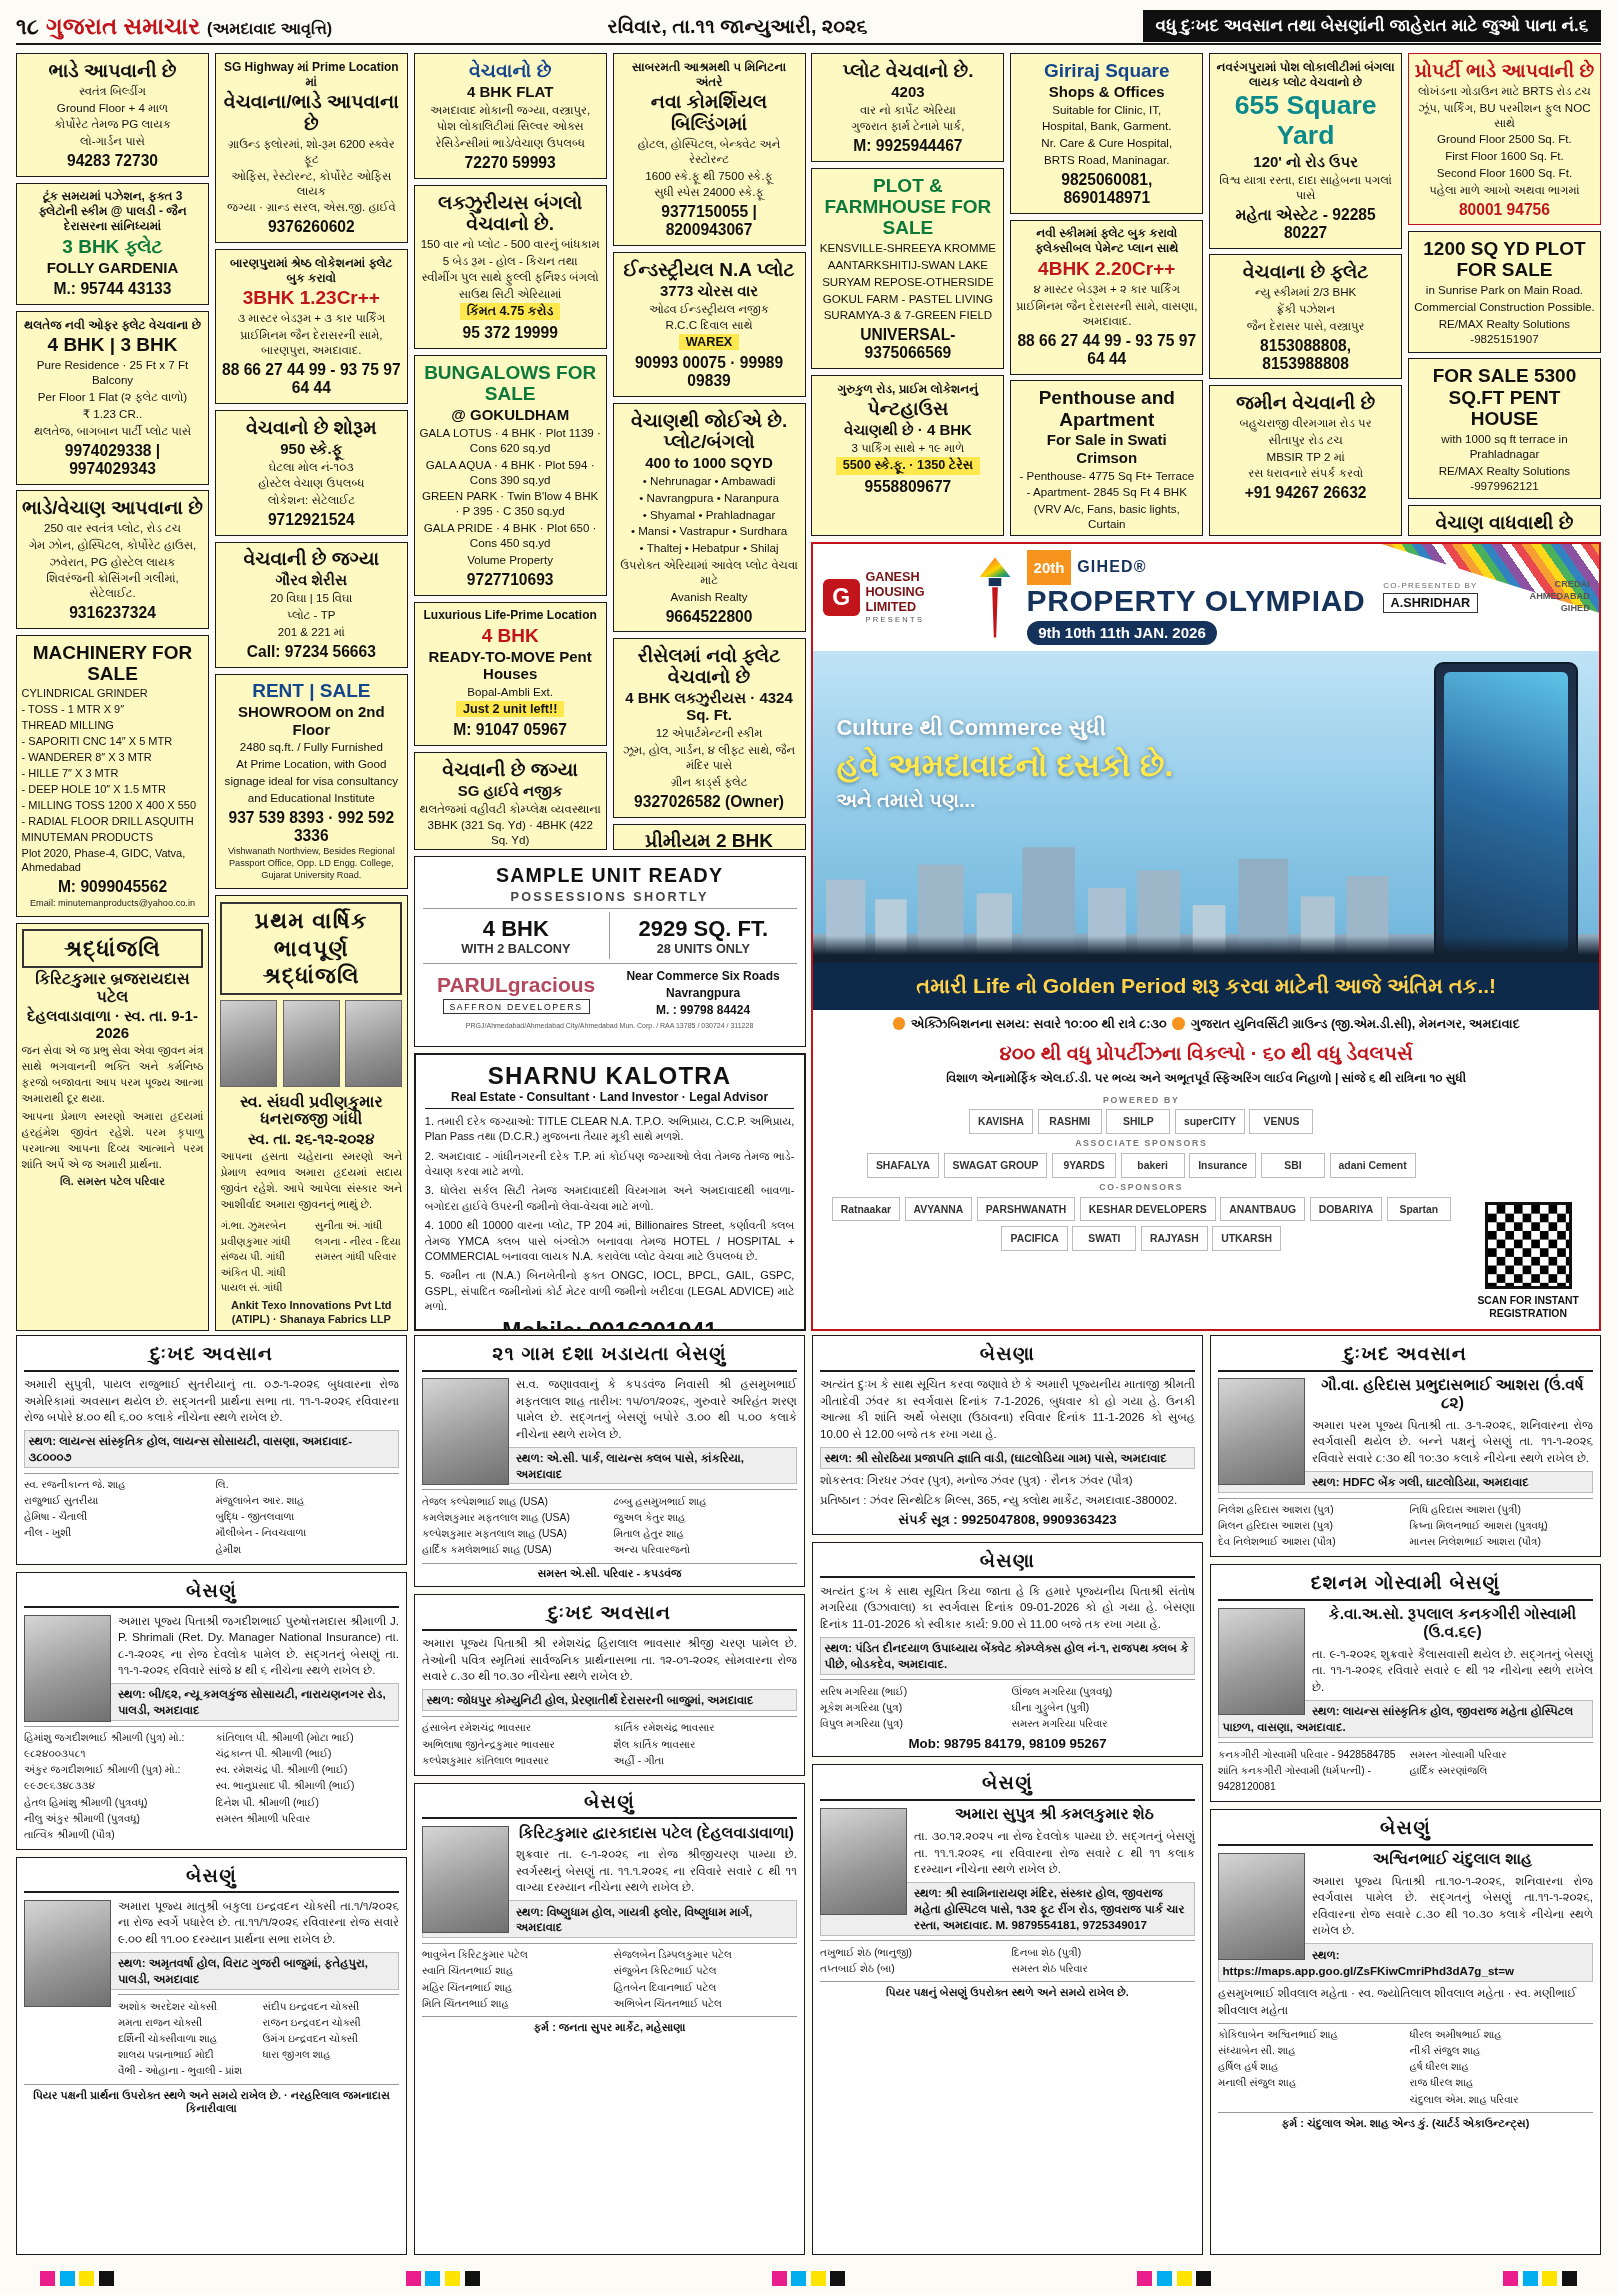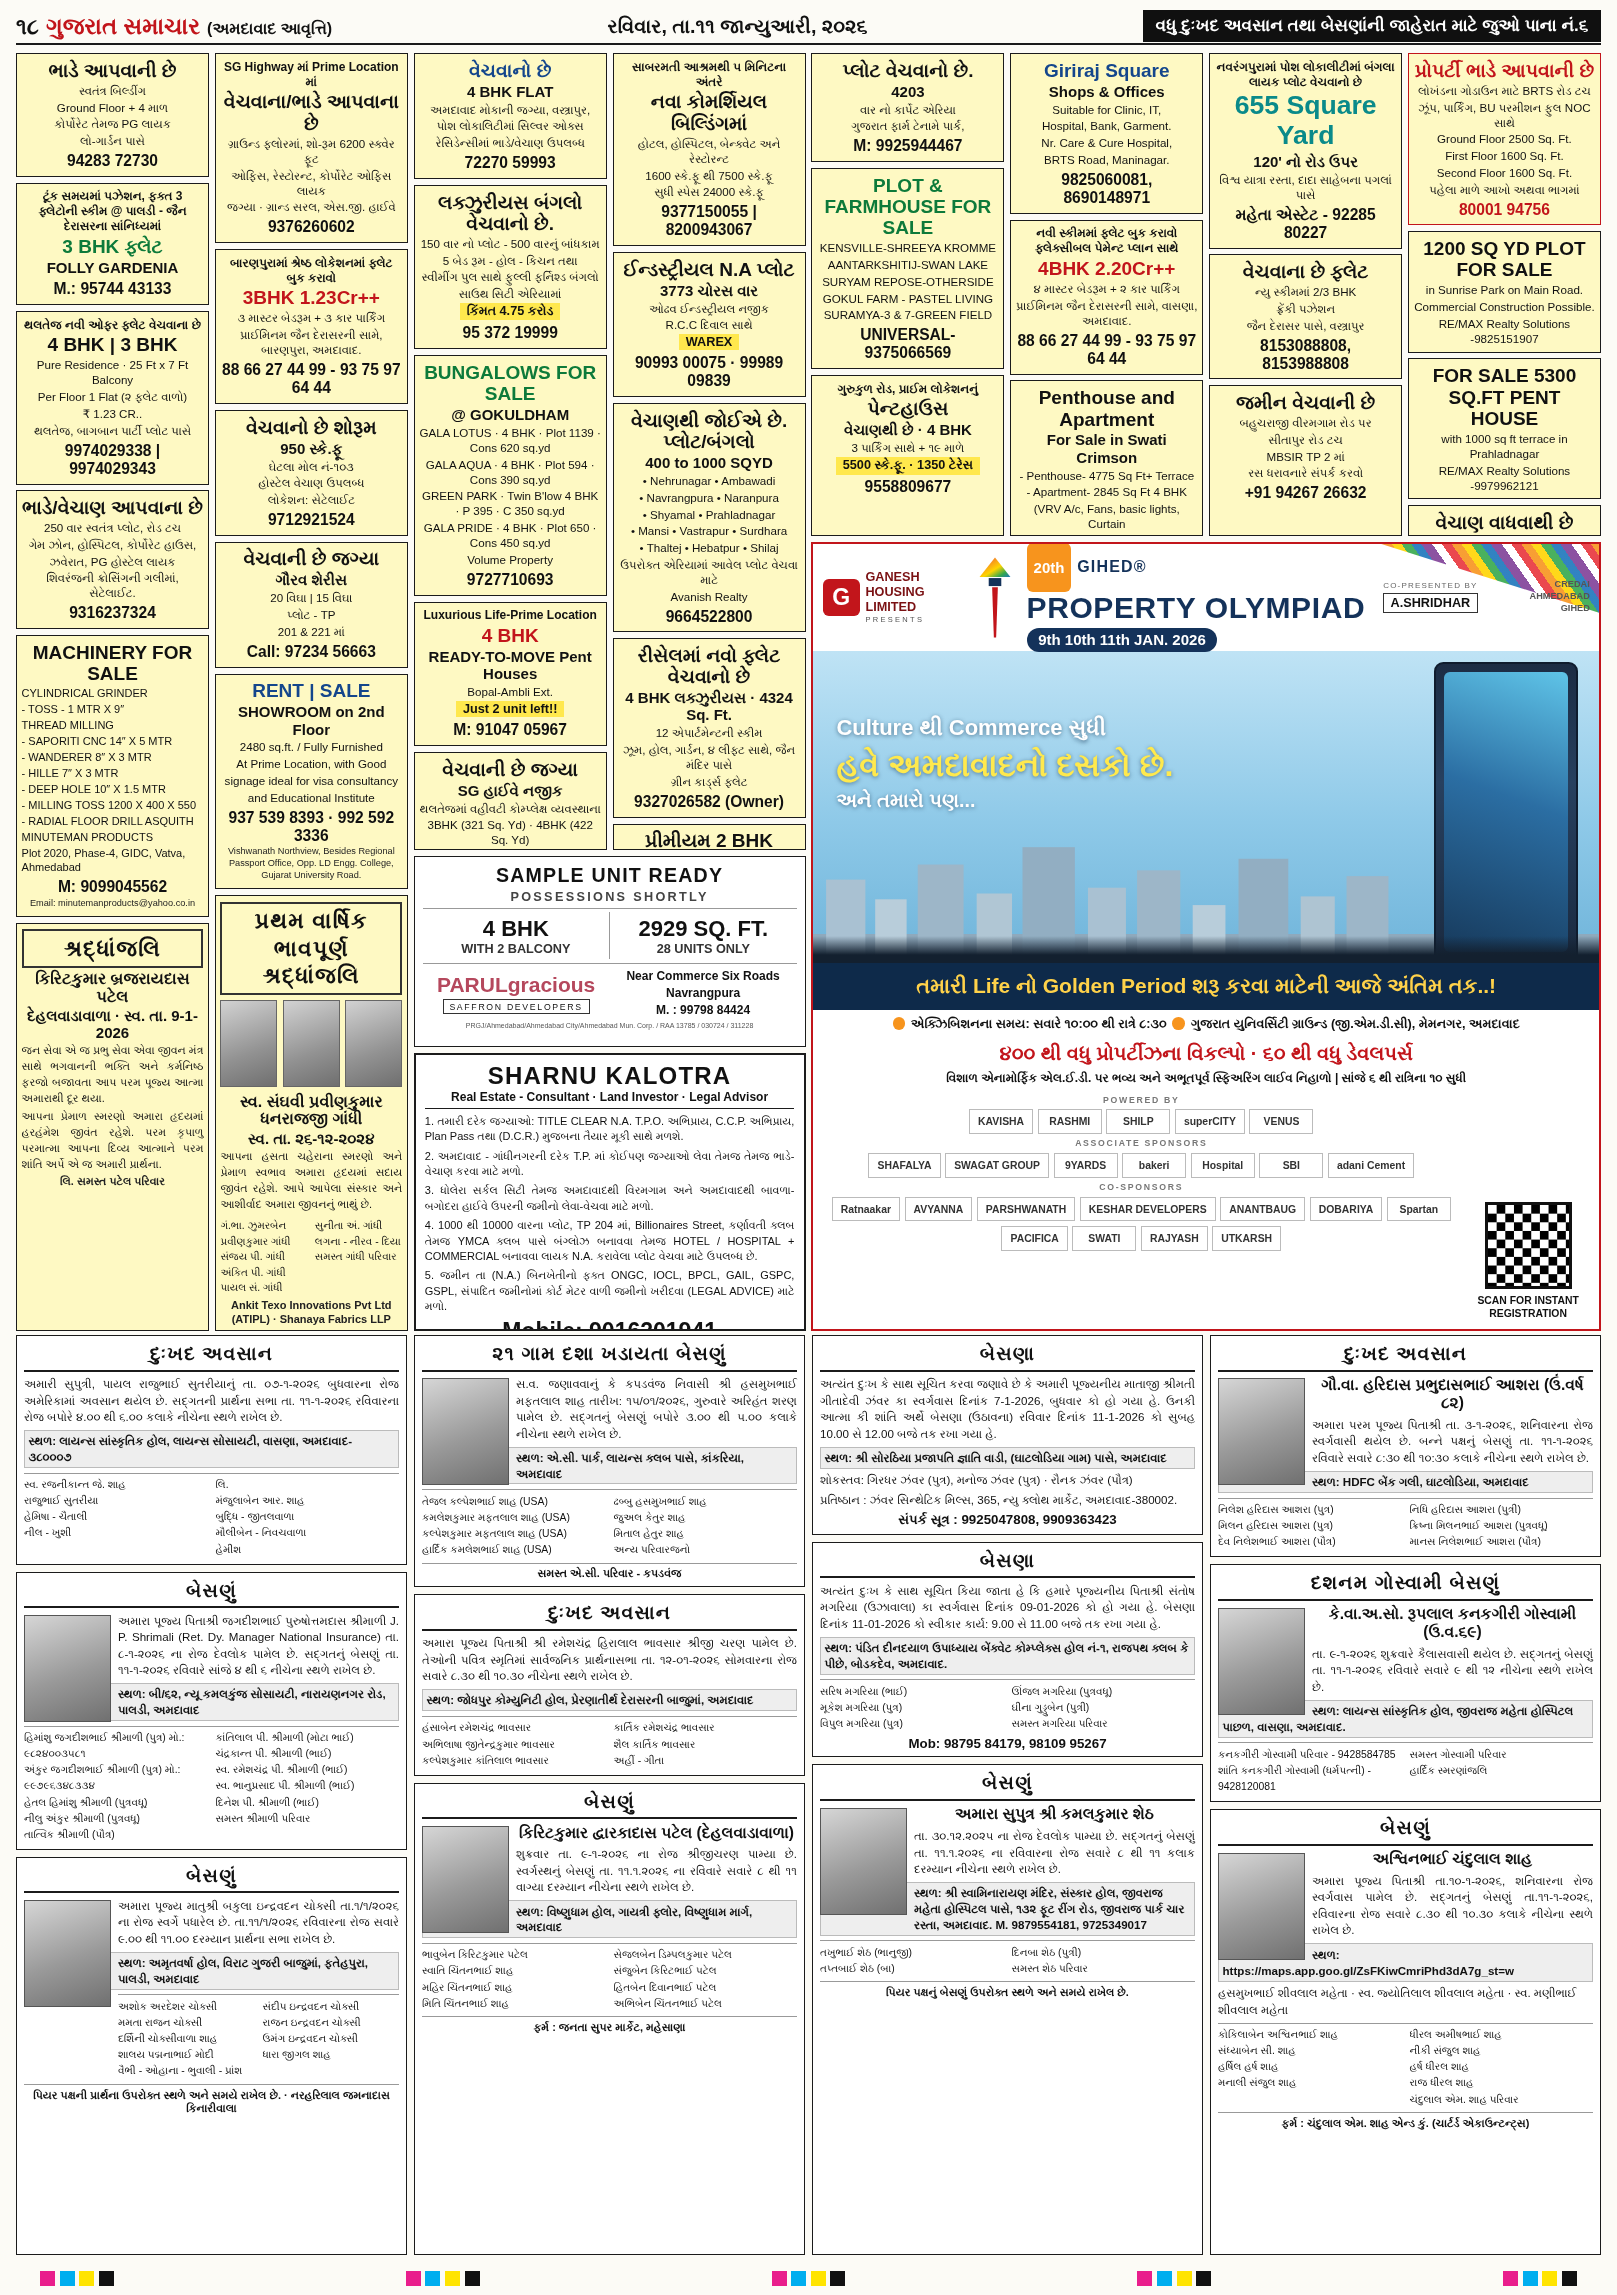--- a/index.html
+++ b/index.html
@@ -90,21 +90,21 @@
      background:repeating-linear-gradient(55deg,#e8343b 0 8px,#f7941d 8px 16px,#ffd400 16px 24px,#35a84c 24px 32px,#1b75bb 32px 40px,#7f3f97 40px 49px,#ffffff 49px 57px);
      clip-path:polygon(100% 0,100% 100%,12% 0); }
   .g-ganesh { display:flex; align-items:center; gap:5.8px; z-index:1; }
   .g-ganesh-mark { width:37px; height:37px; background:#c2151b; color:#fff; font-size:23px; font-weight:bold;
                    display:flex; align-items:center; justify-content:center; border-radius:5.8px; }
   .g-ganesh-name { font-size:12.7px; font-weight:bold; color:#7a1113; width:98px; line-height:1.15; }
   .g-presents { font-size:7.5px; letter-spacing:2.3px; color:#555; margin-top:1.2px; }
   .g-torch { width:40px; height:81px; z-index:1; }
   .g-title-block { z-index:1; }
   .g-badge-row { display:flex; align-items:center; gap:5.8px; }
-  .g-20 { background:#f7941d; color:#fff; font-weight:bold; font-size:15px; padding:16px 7px; border-radius:6px; }
+  .g-20 { background:#f7941d; color:#fff; font-weight:bold; font-size:15px; padding:9px 7px; border-radius:0; }
   .g-brand { color:#14325a; font-weight:bold; font-size:16px; letter-spacing:1.2px; }
   .g-title { color:#14325a; font-weight:bold; font-size:30px; letter-spacing:0.6px; line-height:1.05; }
   .g-dates { display:inline-block; background:#14325a; color:#fff; font-weight:bold; font-size:15px;
              padding:3.5px 11.6px; border-radius:16px; margin-top:4.6px; }
   .g-copresent { z-index:1; text-align:center; margin-left:5.8px; }
   .g-cop-label { font-size:8px; letter-spacing:1.2px; color:#666; }
   .g-cop-name { border:1.2px solid #333; font-size:12.7px; font-weight:bold; padding:2.3px 7px; margin-top:2.3px; }
   .g-credai { z-index:1; margin-left:auto; font-size:9.2px; font-weight:bold; color:#555; text-align:right;
               width:75px; line-height:1.3; }
   .g-hero { height:312px; position:relative; overflow:hidden;
@@ -613,21 +613,21 @@
               <div class="sp-box">SHILP</div>
               <div class="sp-box">superCITY</div>
               <div class="sp-box">VENUS</div>
             </div>
             <div class="sp-label">ASSOCIATE SPONSORS</div>
             <div class="sp-row">
               <div class="sp-box">SHAFALYA</div>
               <div class="sp-box">SWAGAT GROUP</div>
               <div class="sp-box">9YARDS</div>
               <div class="sp-box">bakeri</div>
-              <div class="sp-box">Hospital</div>
+              <div class="sp-box">Insurance</div>
               <div class="sp-box">SBI</div>
               <div class="sp-box">adani Cement</div>
             </div>
             <div class="sp-label">CO-SPONSORS</div>
             <div class="sp-row">
               <div class="sp-box">Ratnaakar</div>
               <div class="sp-box">AVYANNA</div>
               <div class="sp-box">PARSHWANATH</div>
               <div class="sp-box">KESHAR DEVELOPERS</div>
               <div class="sp-box">ANANTBAUG</div>

